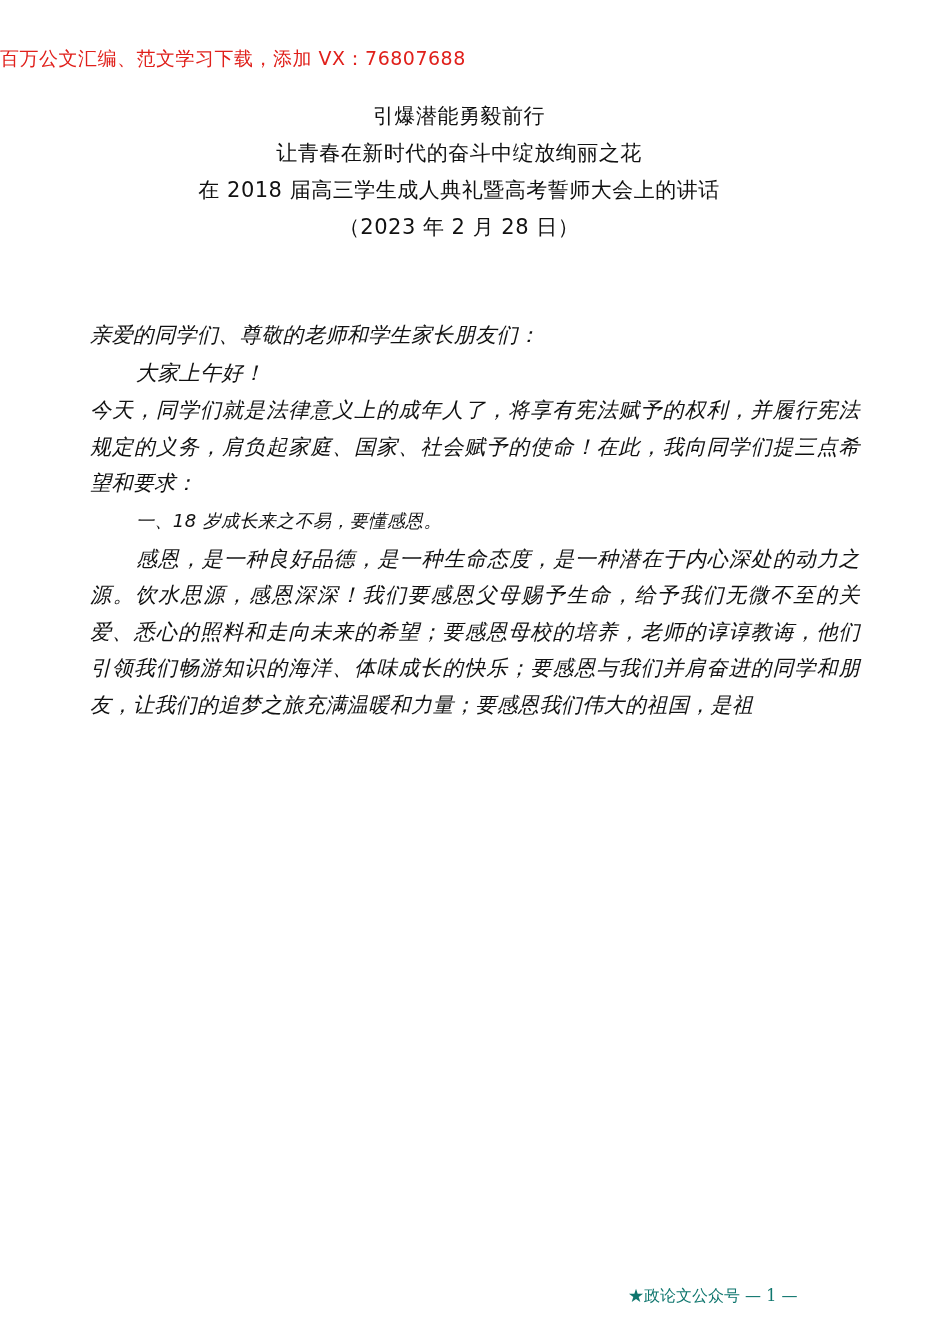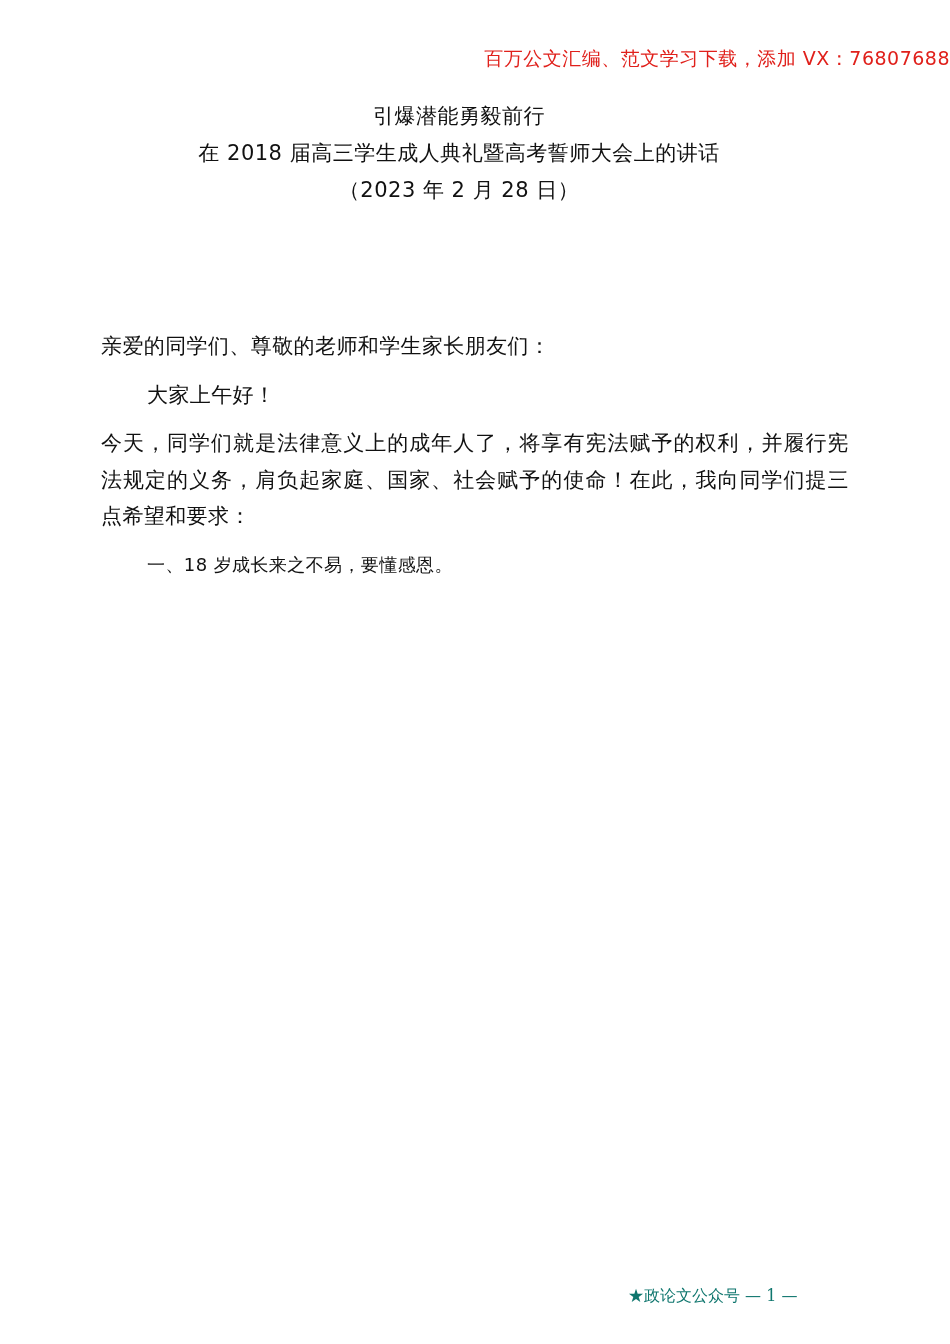--- a/index.html
+++ b/index.html
@@ -1,40 +1,42 @@
 <!DOCTYPE html>
 <html><head>
 <meta charset="utf-8">
 <style>
   html, body { margin: 0; padding: 0; background: #ffffff; }
   body { width: 950px; height: 1344px; position: relative; overflow: hidden;
          font-family: "DejaVu Sans", "Liberation Sans", sans-serif; color: #111; }
-  .watermark { position: absolute; top: 46px; left: 0; width: 950px; text-align: right;
+  .watermark { position: absolute; top: 46px; left: 0; width: 950px; text-align: left;
                color: #e0201b; font-size: 19px; letter-spacing: 0.5px; }
   .titles { position: absolute; top: 98px; left: 0; width: 918px; text-align: center; }
   .titles div { font-size: 21px; line-height: 37px; height: 37px; letter-spacing: 0.5px; }
   .body-text { position: absolute; top: 316px; left: 89px; width: 772px; }
-  .body-text p { margin: 12px; font-size: 21px; line-height: 36.6px; text-align: justify;
-                 text-justify: inter-character; letter-spacing: 0.4px; }
+  .body-text p { margin: 1px; font-size: 21px; line-height: 36.6px; text-align: justify;
+                 text-justify: inter-character; letter-spacing: 0.4px; font-style: italic; }
   .indent { text-indent: 46px; }
   .heading-small { font-size: 18px !important; }
   .footer { position: absolute; top: 1286px; left: 628px; font-size: 16px; color: #0f766e;
             font-family: "DejaVu Serif", "Liberation Serif", serif; white-space: pre; }
 </style>
 </head>
 <body>
 
 <div class="watermark">百万公文汇编、范文学习下载，添加 VX：76807688</div>
 
 <div class="titles">
   <div>引爆潜能勇毅前行</div>
+  <div>让青春在新时代的奋斗中绽放绚丽之花</div>
   <div>在 2018 届高三学生成人典礼暨高考誓师大会上的讲话</div>
   <div>（2023 年 2 月 28 日）</div>
 </div>
 
 <div class="body-text">
   <p>亲爱的同学们、尊敬的老师和学生家长朋友们：</p>
   <p class="indent">大家上午好！</p>
   <p>今天，同学们就是法律意义上的成年人了，将享有宪法赋予的权利，并履行宪法规定的义务，肩负起家庭、国家、社会赋予的使命！在此，我向同学们提三点希望和要求：</p>
   <p class="indent heading-small">一、18 岁成长来之不易，要懂感恩。</p>
+  <p class="indent">感恩，是一种良好品德，是一种生命态度，是一种潜在于内心深处的动力之源。饮水思源，感恩深深！我们要感恩父母赐予生命，给予我们无微不至的关爱、悉心的照料和走向未来的希望；要感恩母校的培养，老师的谆谆教诲，他们引领我们畅游知识的海洋、体味成长的快乐；要感恩与我们并肩奋进的同学和朋友，让我们的追梦之旅充满温暖和力量；要感恩我们伟大的祖国，是祖</p>
 </div>
 
 <div class="footer"><span>★政论文公众号</span> <span>— 1 —</span></div>
 
 </body></html>

